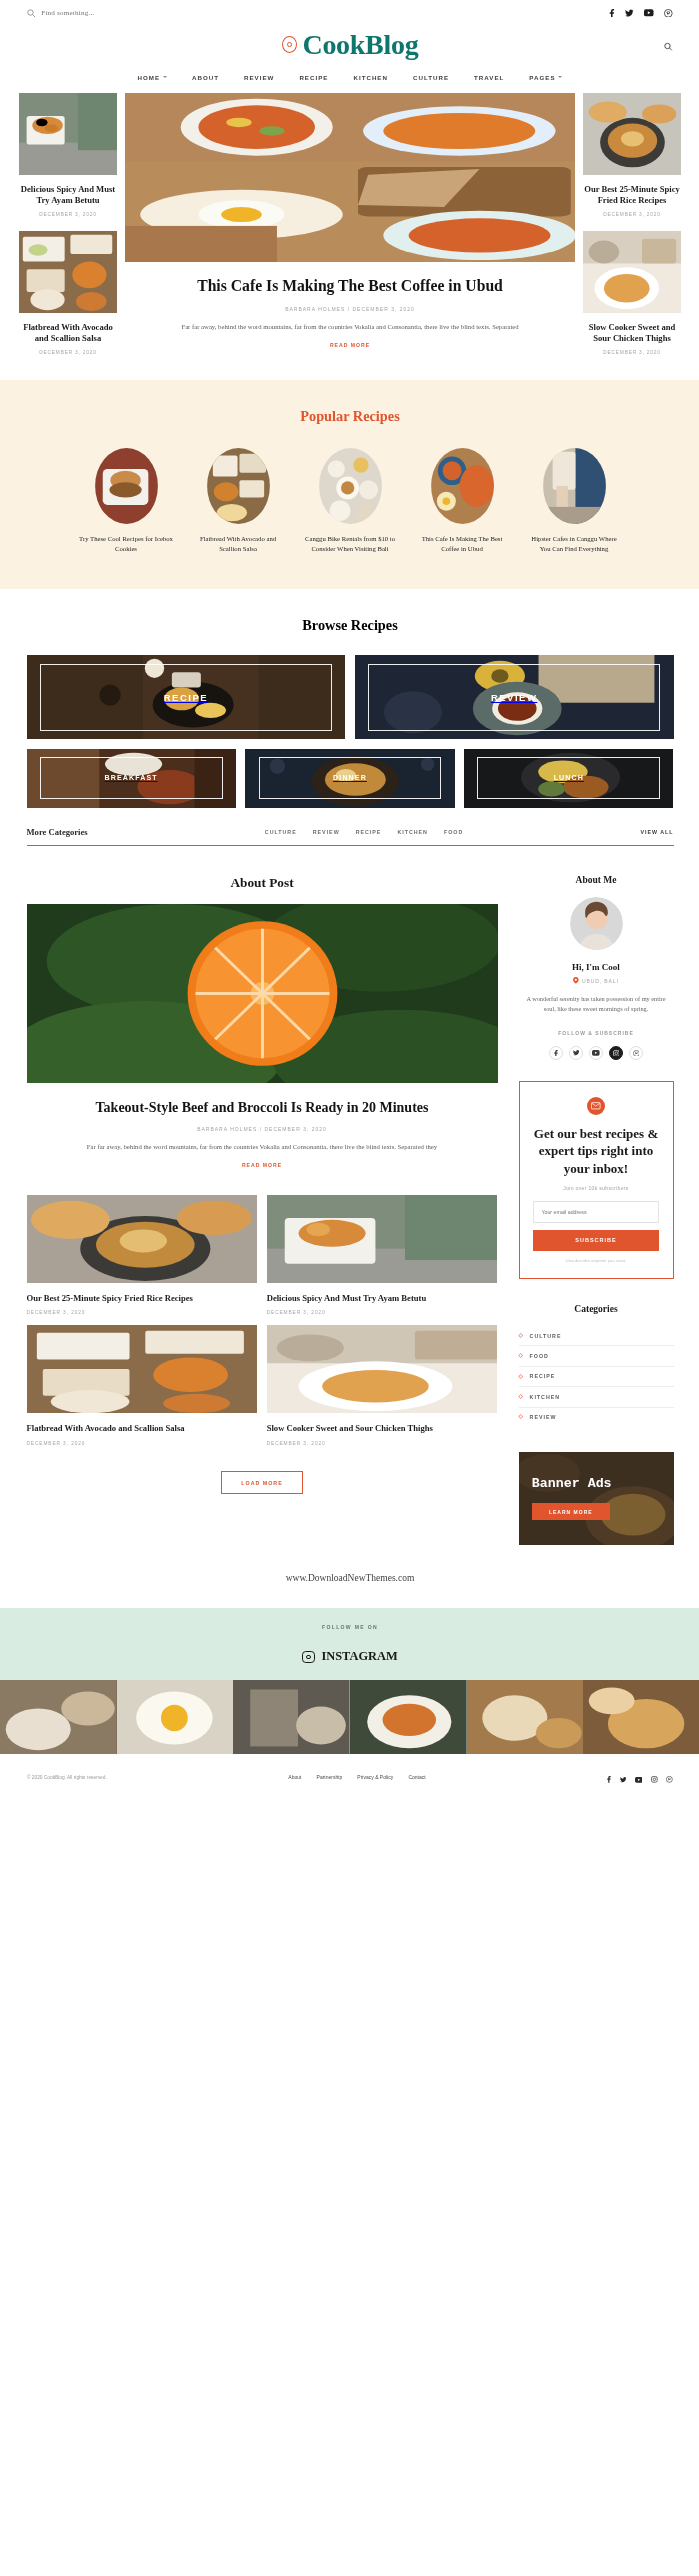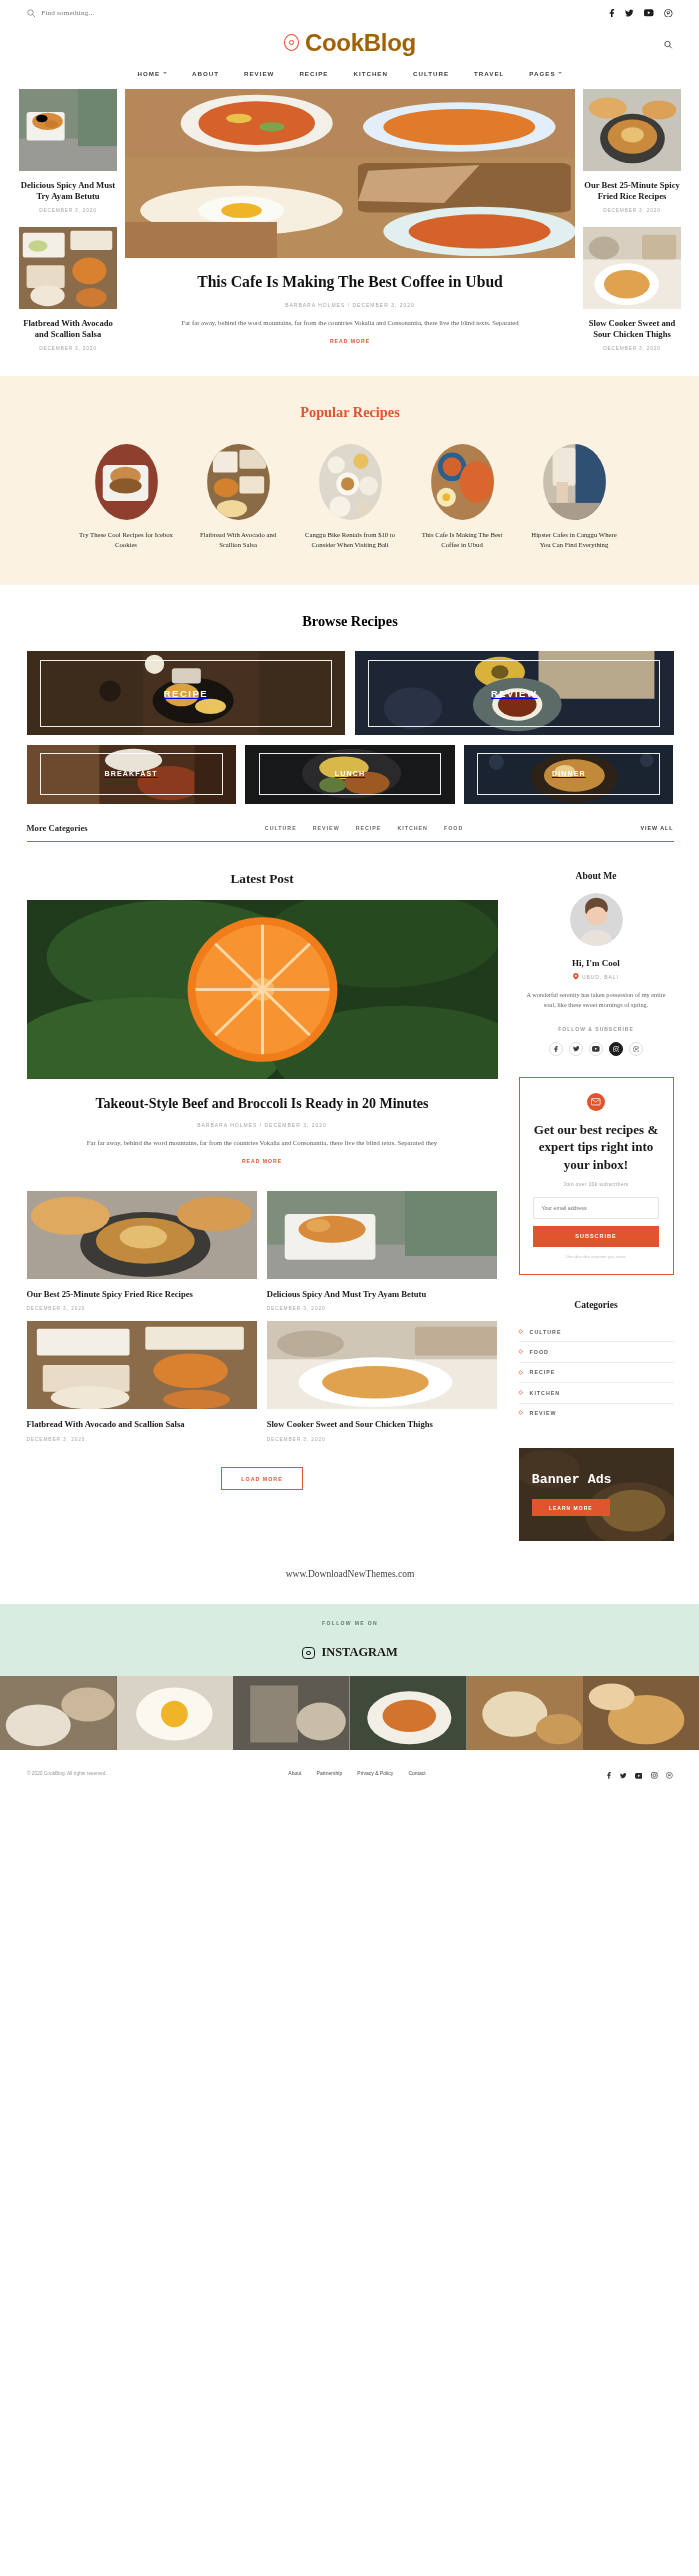--- a/index.html
+++ b/index.html
@@ -36,22 +36,22 @@
   .brand { display: flex; align-items: center; gap: 5.7px; }
   .brand-mark {
     width: 15.2px; height: 17px; border: 1.3px solid #e0542e; border-radius: 50%;
     display: flex; align-items: center; justify-content: center;
   }
   .brand-mark i {
     width: 4.8px; height: 4.8px; border: 1.2px solid #e0542e; border-radius: 50%;
     display: block;
   }
   .brand-name {
-    font-family: Liberation Sans, sans-serif; font-weight: bold;
-    font-size: 24px; letter-spacing: -0.3px; color: #a16207;
+    font-family: Liberation Serif, serif; font-weight: bold;
+    font-size: 28px; letter-spacing: -0.3px; color: #0f766e;
   }
   .header-search { position: absolute; right: 27px; top: 50%; transform: translateY(-50%); }
 
   
   nav.mainnav {
     display: flex; align-items: center; justify-content: center;
     gap: 25px; padding: 5.7px 0 12.4px 0;
   }
   nav.mainnav a {
     font-size: 6.2px; letter-spacing: 1px; color: #3f3f3f;
@@ -559,63 +559,63 @@
           <svg style="position:absolute;inset:0;width:100%;height:100%" viewBox="0 0 220 62" preserveAspectRatio="none">
             <rect width="220" height="62" fill="#4b2f1c"></rect>
             <rect x="0" y="0" width="76" height="62" fill="#6d4a2e"></rect>
             <ellipse cx="112" cy="16" rx="30" ry="12" fill="#e8e3d6"></ellipse>
             <ellipse cx="150" cy="40" rx="34" ry="18" fill="#8a3b1e"></ellipse>
             <rect x="176" y="0" width="44" height="62" fill="#3a2315"></rect>
           </svg>
           <span class="inner-border"></span>
           <span class="lbl">BREAKFAST</span>
         </a>
-        <a href="#" class="cat-tile small" style="background:#17181a; overflow:hidden">
-          <svg style="position:absolute;inset:0;width:100%;height:100%" viewBox="0 0 220 62" preserveAspectRatio="none">
-            <rect width="220" height="62" fill="#17181a"></rect>
-            <ellipse cx="112" cy="30" rx="52" ry="26" fill="#2a2a2c"></ellipse>
-            <ellipse cx="104" cy="24" rx="26" ry="12" fill="#d9b84a"></ellipse>
-            <ellipse cx="128" cy="40" rx="24" ry="12" fill="#9a5a22"></ellipse>
-            <ellipse cx="92" cy="42" rx="14" ry="8" fill="#5f7a3a"></ellipse>
-          </svg>
-          <span class="inner-border"></span>
-          <span class="lbl">LUNCH</span>
-        </a>
         <a href="#" class="cat-tile small" style="background:#1a2330; overflow:hidden">
           <svg style="position:absolute;inset:0;width:100%;height:100%" viewBox="0 0 220 62" preserveAspectRatio="none">
             <rect width="220" height="62" fill="#1a2330"></rect>
             <ellipse cx="116" cy="34" rx="46" ry="26" fill="#2c2218"></ellipse>
             <ellipse cx="116" cy="32" rx="32" ry="17" fill="#c08a3a"></ellipse>
             <ellipse cx="106" cy="28" rx="11" ry="7" fill="#e8cf8a"></ellipse>
             <circle cx="34" cy="18" r="8" fill="#2a3648"></circle>
             <circle cx="192" cy="16" r="7" fill="#2a3648"></circle>
           </svg>
           <span class="inner-border"></span>
           <span class="lbl">DINNER</span>
+        </a>
+        <a href="#" class="cat-tile small" style="background:#17181a; overflow:hidden">
+          <svg style="position:absolute;inset:0;width:100%;height:100%" viewBox="0 0 220 62" preserveAspectRatio="none">
+            <rect width="220" height="62" fill="#17181a"></rect>
+            <ellipse cx="112" cy="30" rx="52" ry="26" fill="#2a2a2c"></ellipse>
+            <ellipse cx="104" cy="24" rx="26" ry="12" fill="#d9b84a"></ellipse>
+            <ellipse cx="128" cy="40" rx="24" ry="12" fill="#9a5a22"></ellipse>
+            <ellipse cx="92" cy="42" rx="14" ry="8" fill="#5f7a3a"></ellipse>
+          </svg>
+          <span class="inner-border"></span>
+          <span class="lbl">LUNCH</span>
         </a>
       </div>
 
       <div class="morecat">
         <div class="mc-title">More Categories</div>
         <div class="mc-links">
           <a href="#">CULTURE</a>
           <a href="#">REVIEW</a>
           <a href="#">RECIPE</a>
           <a href="#">KITCHEN</a>
           <a href="#">FOOD</a>
         </div>
         <a href="#" class="mc-all">VIEW ALL</a>
       </div>
     </div>
   </section>
 
   <div class="container main-area">
 
     <div class="col-main">
-      <div class="sec-title">Latest Post</div>
+      <div class="sec-title">About Post</div>
 
       <article class="feat-post">
         <svg class="fp-img" viewBox="0 0 478 188" preserveAspectRatio="none">
           <rect width="478" height="188" fill="#1f3b1c"></rect>
           <ellipse cx="150" cy="60" rx="130" ry="60" fill="#2d5526"></ellipse>
           <ellipse cx="360" cy="40" rx="120" ry="52" fill="#27491f"></ellipse>
           <ellipse cx="120" cy="160" rx="140" ry="58" fill="#356029"></ellipse>
           <ellipse cx="380" cy="165" rx="130" ry="54" fill="#2a5023"></ellipse>
           <circle cx="239" cy="94" r="76" fill="#f07c1a"></circle>
           <circle cx="239" cy="94" r="68" fill="#f79331"></circle>

